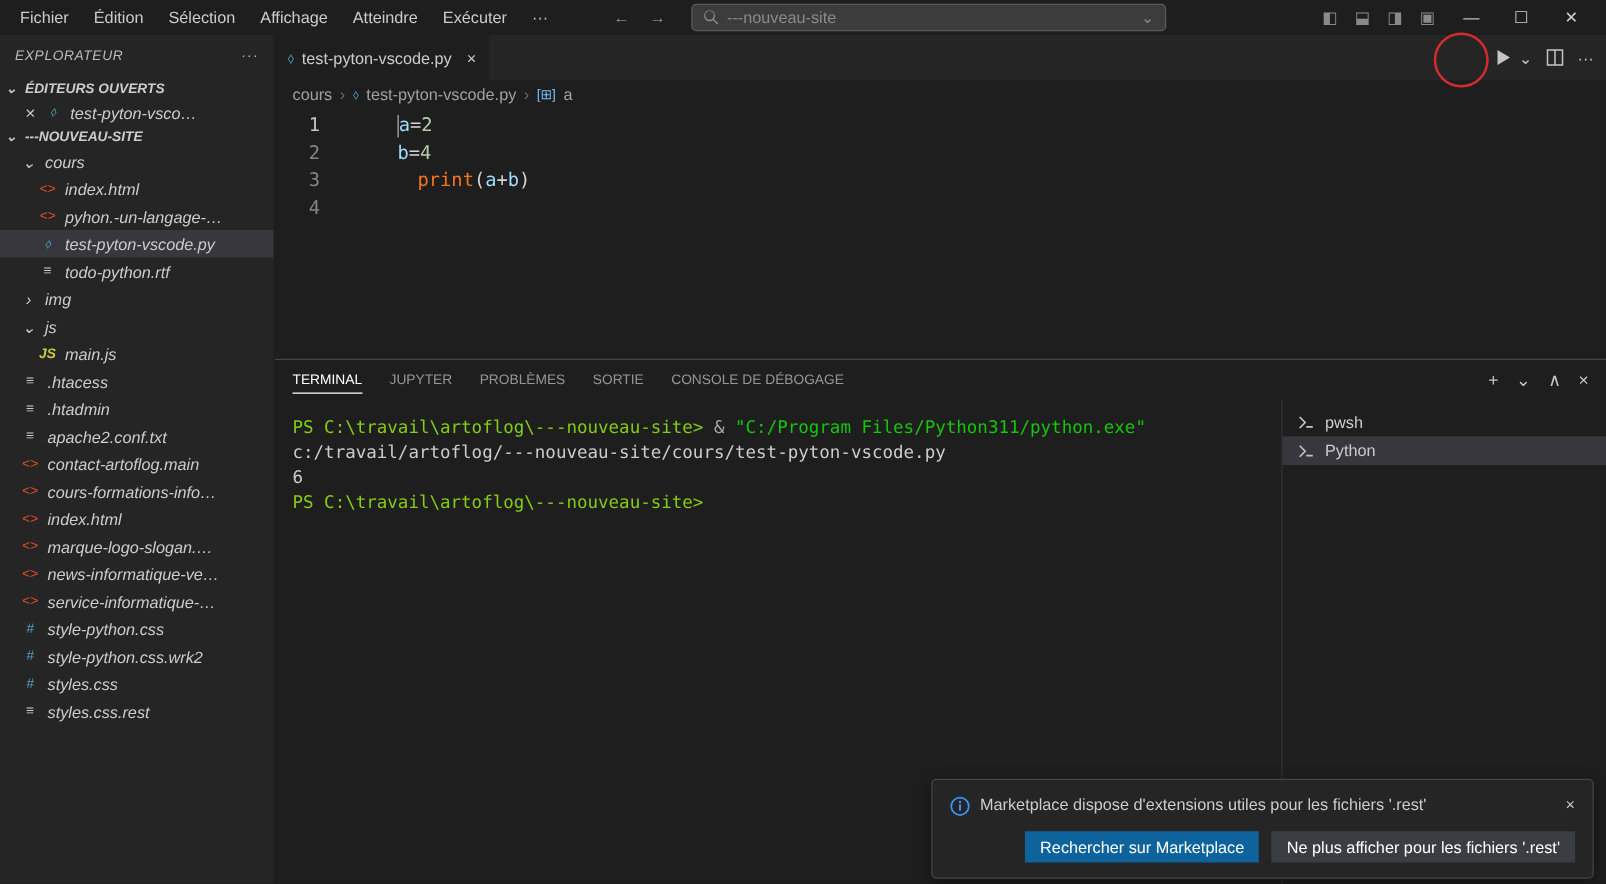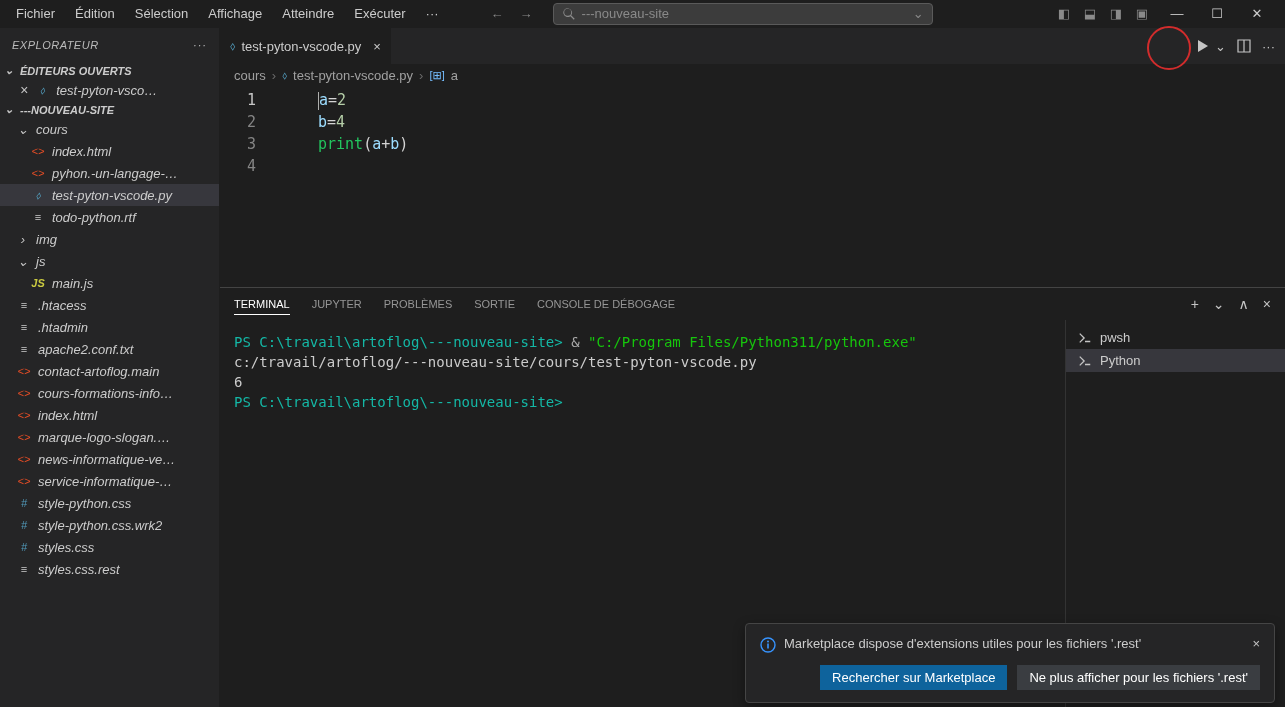--- a/index.html
+++ b/index.html
@@ -94,45 +94,45 @@
   flex: 1; display: flex; font-family: "Consolas", monospace;
   font-size: 15px; padding-top: 2px; min-height: 0;
 }
 .gutter { width: 50px; text-align: right; color: #858585; padding-right: 14px;}
 .gutter .lnum { height: 22px; line-height: 22px;}
 .gutter .lnum.active { color: #c6c6c6; }
 .code-lines { flex: 1; }
 .code-line { height: 22px; line-height: 22px; color: #d4d4d4; padding-left: 48px;}
 .code-line .var { color: #9cdcfe; }
 .code-line .num { color: #b5cea8; }
-.code-line .fn { color: #22c55e; }
+.code-line .fn { color: #f97316; margin-left: 16px; }
 .code-line .op { color: #d4d4d4; }
 .cursor { border-left: 1px solid #aeafad; display: inline-block; height: 18px; vertical-align: middle;}
 .panel {
   height: 420px; display: flex; flex-direction: column;
   border-top: 1px solid #444; background: #1e1e1e;
 }
 .panel-tabs {
   display: flex; align-items: center; padding: 0 14px;
   height: 32px; gap: 22px; font-size: 11px;
   text-transform: uppercase; color: #969696;
 }
 .panel-tabs .ptab { cursor: pointer; padding: 4px 0;}
 .panel-tabs .ptab.active { color: #ffffff; border-bottom: 1px solid #ffffff;}
 .panel-tabs .panel-actions { margin-left: auto; display: flex; gap: 14px; color: #c5c5c5; font-size: 14px;}
 .panel-body { flex: 1; display: flex; position: relative; min-height: 0;}
 .terminal-output {
   flex: 1; padding: 12px 14px; font-family: "Consolas", monospace;
   font-size: 14px; line-height: 20px; overflow: hidden; position: relative;
 }
-.terminal-output .path { color: #14b8a6; }
+.terminal-output .path { color: #84cc16; }
 .terminal-output .exe { color: #16c60c; }
 .terminal-output .amp { color: #aaaaaa;}
 .term-sidebar {
-  width: 220px; border-left: 1px solid #333;
+  width: 260px; border-left: 1px solid #333;
   padding: 6px 0;
 }
 .term-entry {
   display: flex; align-items: center; gap: 8px;
   padding: 4px 12px; cursor: pointer;
 }
 .term-entry.selected { background: #37373d; }
 .term-entry svg { width: 14px; height: 14px; fill: #c5c5c5;}
 .notification {
   position: absolute; right: 10px; bottom: 4px;

